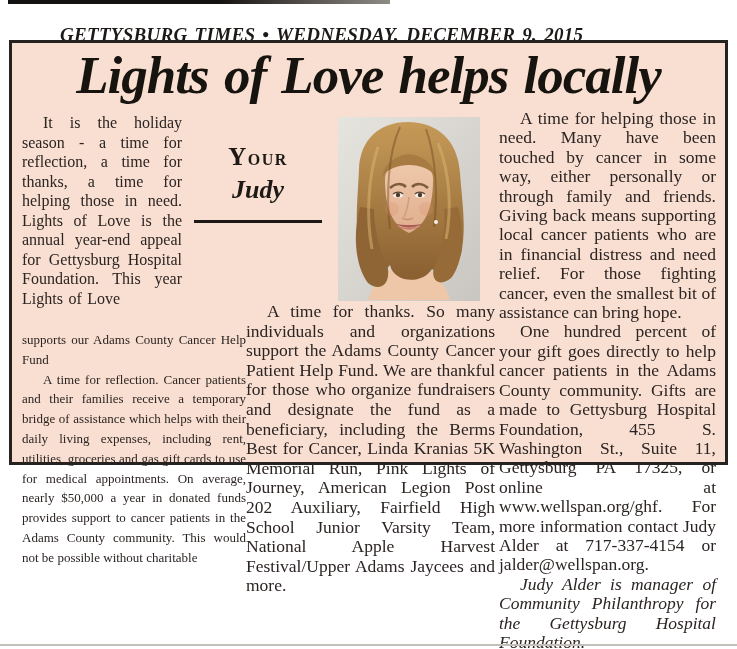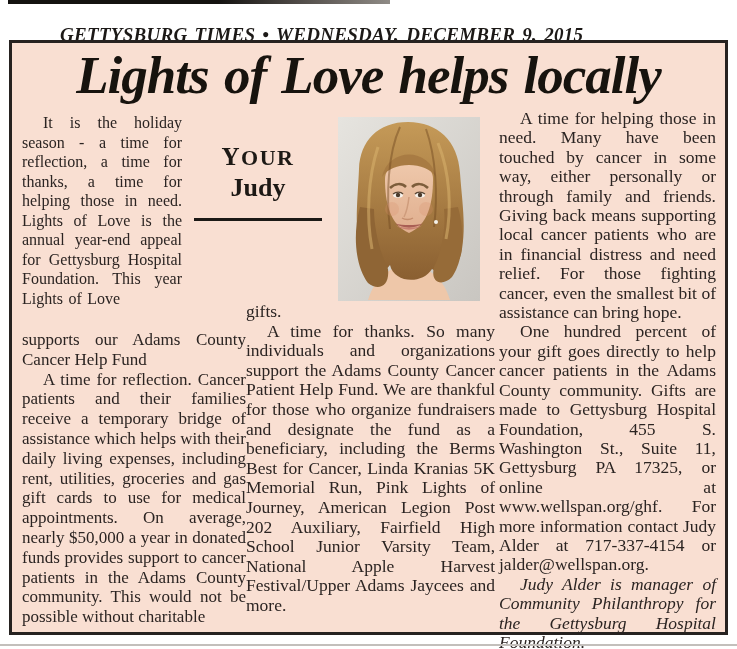--- a/index.html
+++ b/index.html
@@ -10,41 +10,41 @@
   body{background:#fff;font-family:"Liberation Serif", serif;}
   .page{position:relative;width:737px;height:649px;background:var(--page_bg);overflow:hidden;}
 
   .top-rule{position:absolute;left:8px;top:0;width:382px;height:4px;
     background:linear-gradient(to right,#141210 0%,#141210 55%,#55504c 78%,#8f8b86 100%);}
 
   .masthead{position:absolute;left:60px;top:24px;width:620px;
     font-size:19px;font-weight:bold;font-style:italic;letter-spacing:.3px;word-spacing:2px;
     color:#1c1917;white-space:nowrap;}
 
-  .article-box{position:absolute;left:9px;top:40px;width:719px;height:595px;
+  .article-box{position:absolute;left:9px;top:40px;width:719px;height:425px;
     box-sizing:border-box;background:var(--box_bg);border:3px solid var(--box_border);}
 
   .headline{position:absolute;left:0;right:0;top:2px;margin:0;text-align:center;
     font-size:53px;font-weight:bold;font-style:italic;letter-spacing:-1px;word-spacing:3px;
     color:var(--headline_text);}
 
   .bodytext{position:absolute;color:var(--text);text-align:justify;}
   .bodytext p{margin:0;}
   .indent{text-indent:21px;}
   .italic{font-style:italic;}
 
   .col-p1{left:10px;top:70px;width:160px;font-size:16px;line-height:19.5px;word-spacing:1.5px;}
-  .col-left2{left:10px;top:287px;width:224px;font-size:17px;line-height:19.8px;}
+  .col-left2{left:10px;top:287px;width:224px;font-size:13px;line-height:19.8px;}
   .col-mid{left:234px;top:259px;width:249px;font-size:17.5px;line-height:19.6px;}
   .col-right{left:487px;top:66px;width:217px;font-size:17.5px;line-height:19.4px;}
 
   .byline{position:absolute;left:170px;top:98px;width:152px;text-align:center;color:#1d1915;}
-  .kicker{font-size:22px;font-weight:bold;line-height:31px;letter-spacing:1.5px;text-transform:uppercase;}
+  .kicker{font-size:16px;font-weight:bold;line-height:31px;letter-spacing:1.5px;text-transform:uppercase;}
   .kicker::first-letter{font-size:25px;}
-  .author{font-size:26px;font-weight:bold;line-height:30px;}
+  .author{font-size:26px;font-weight:bold;font-style:italic;line-height:30px;}
   .byline-rule{width:128px;height:3px;background:#1c1916;margin:15px auto 0 auto;}
 
   .photo{position:absolute;left:326px;top:74px;width:142px;height:184px;background:var(--photo_bg);overflow:hidden;}
   .photo svg{display:block;}
 
   .bottom-artifact{position:absolute;left:0;top:644px;width:737px;height:2px;background:#c3bfbb;}
 </style>
 </head>
 <body>
 
@@ -115,21 +115,20 @@
         <circle cx="98" cy="105" r="2" fill="#f4f1ea"></circle>
       </svg>
     </div>
 
     <div class="bodytext col-left2">
       <p>supports our Adams County Cancer Help Fund</p>
       <p class="indent">A time for reflection. Cancer patients and their families receive a temporary bridge of assistance which helps with their daily living expenses, including rent, utilities, groceries and gas gift cards to use for medical appointments. On average, nearly $50,000 a year in donated funds provides support to cancer patients in the Adams County community. This would not be possible without charitable</p>
     </div>
 
     <div class="bodytext col-mid">
-      <p>gifts.</p>
       <p class="indent">A time for thanks. So many individuals and organizations support the Adams County Cancer Patient Help Fund. We are thankful for those who organize fundraisers and designate the fund as a beneficiary, including the Berms Best for Cancer, Linda Kranias 5K Memorial Run, Pink Lights of Journey, American Legion Post 202 Auxiliary, Fairfield High School Junior Varsity Team, National Apple Harvest Festival/Upper Adams Jaycees and more.</p>
     </div>
 
     <div class="bodytext col-right">
       <p class="indent">A time for helping those in need. Many have been touched by cancer in some way, either personally or through family and friends. Giving back means supporting local cancer patients who are in financial distress and need relief. For those fighting cancer, even the smallest bit of assistance can bring hope.</p>
       <p class="indent">One hundred percent of your gift goes directly to help cancer patients in the Adams County community. Gifts are made to Gettysburg Hospital Foundation, 455 S. Washington St., Suite 11, Gettysburg PA 17325, or online at www.wellspan.org/ghf. For more information contact Judy Alder at 717-337-4154 or jalder@wellspan.org.</p>
       <p class="indent italic">Judy Alder is manager of Community Philanthropy for the Gettysburg Hospital Foundation.</p>
     </div>
 
   </div>

